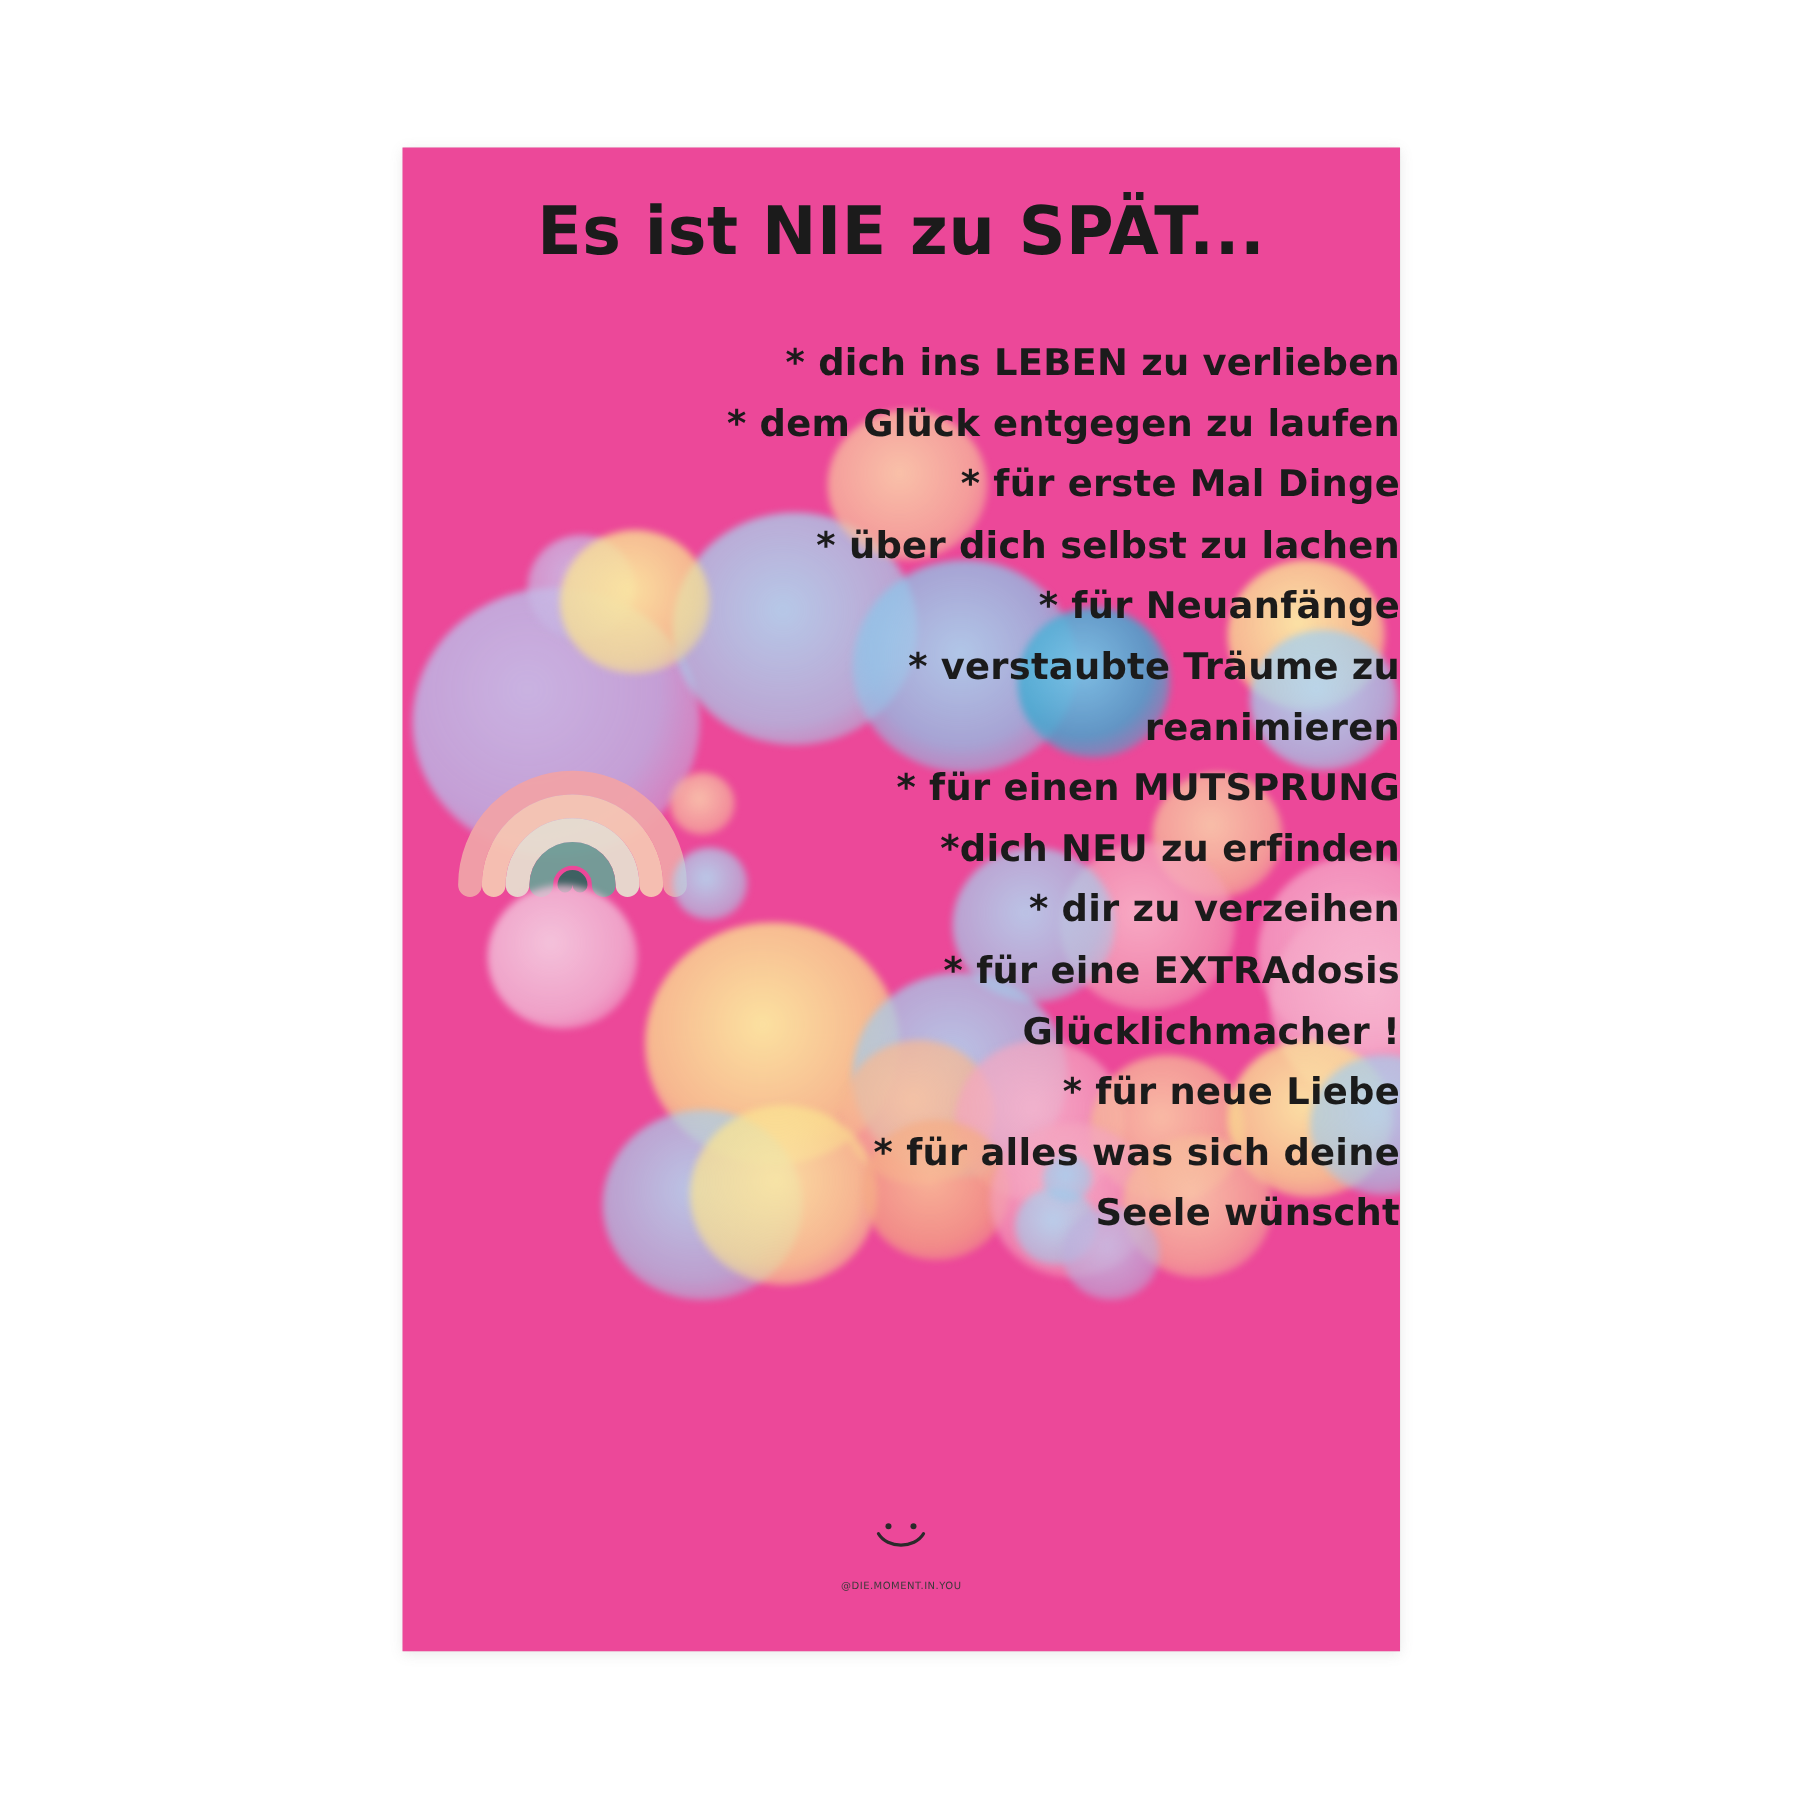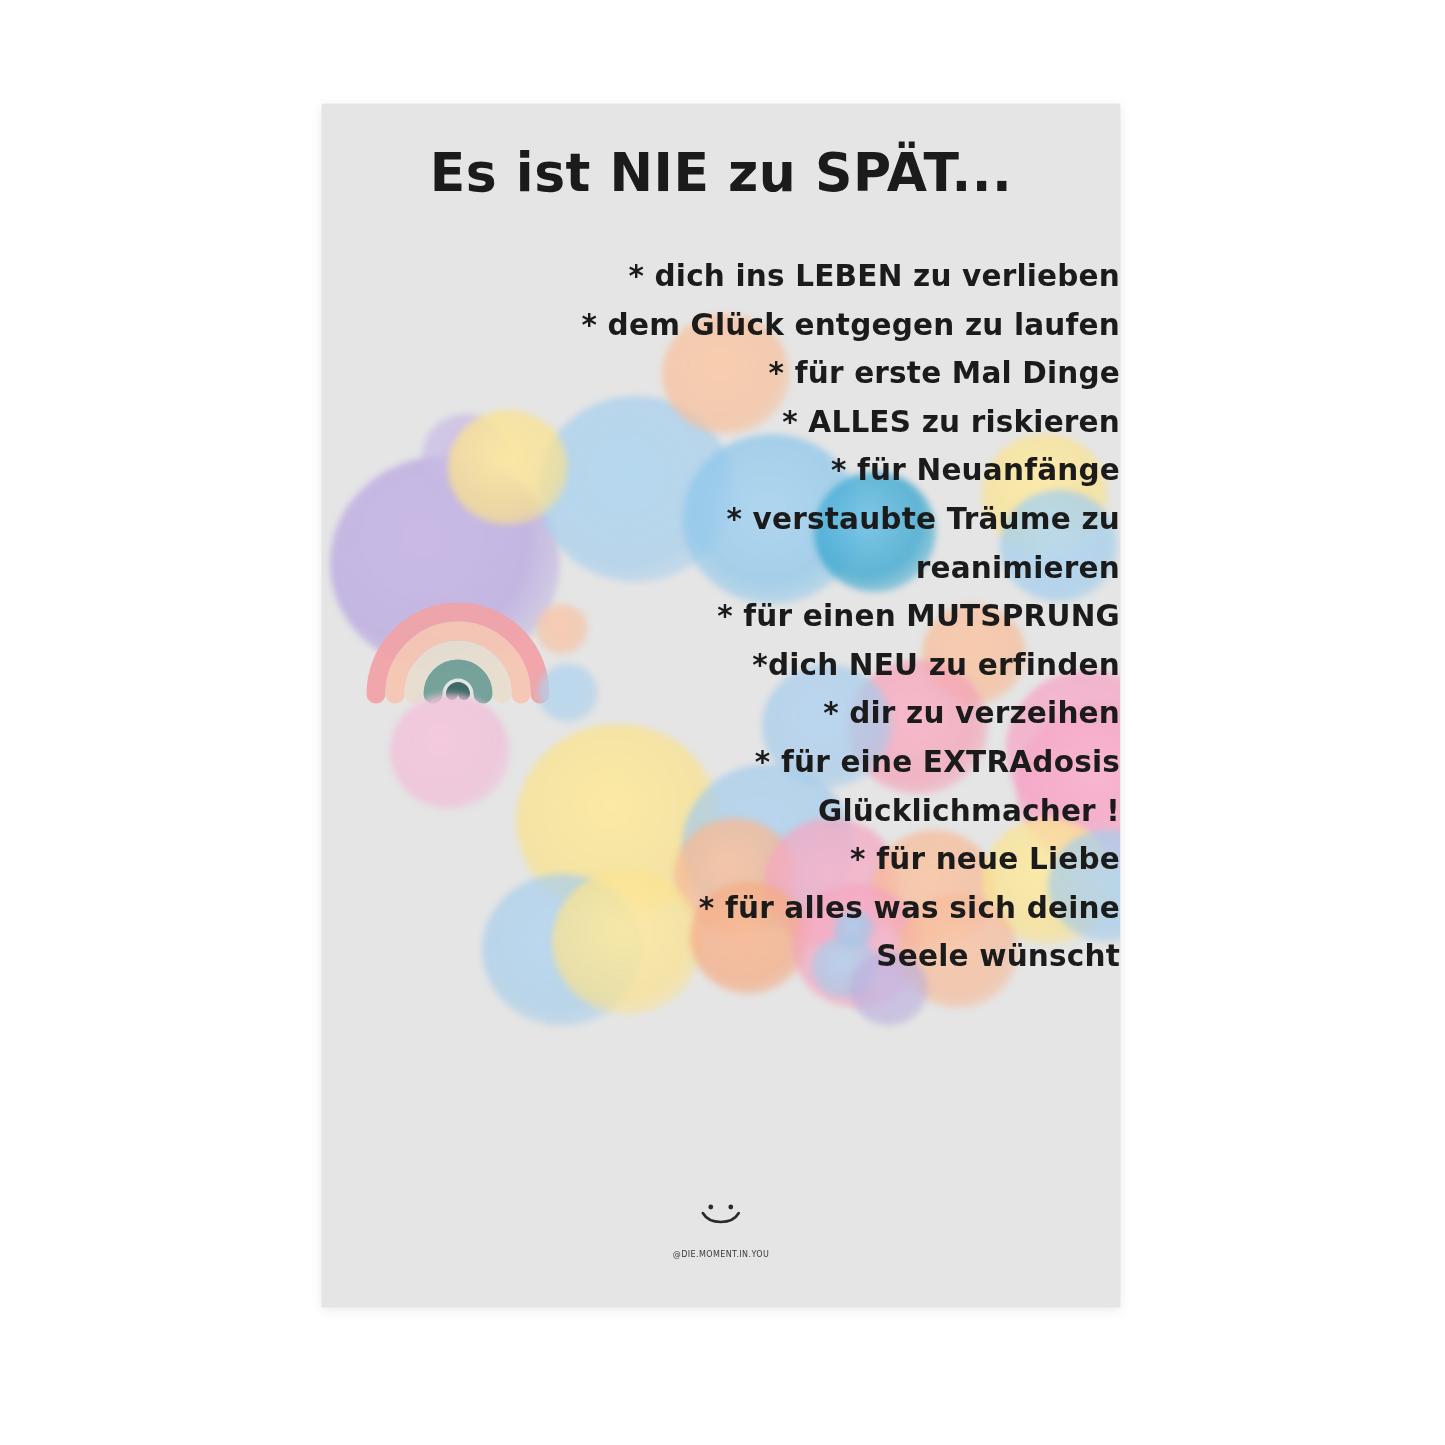--- a/index.html
+++ b/index.html
@@ -18,24 +18,24 @@
     position: relative;
     width: 1445px;
     height: 1445px;
     background: #ffffff;
   }
 
   
   #card {
     position: absolute;
     left: 322px;
-    top: 104px;
+    top: 118px;
     width: 798px;
     height: 1203px;
-    background: #e5e5e5;
+    background: #ec4899;
     box-shadow: 0 2px 10px rgba(120,120,120,0.16),
                 0 0 1px rgba(150,150,150,0.35);
     overflow: hidden;
     text-decoration: underline;
   }
 
   
   #splotches {
     position: absolute;
     inset: 0;
@@ -198,21 +198,21 @@
                   background:radial-gradient(circle at 46% 42%, rgba(168,206,238,0.9) 0%, rgba(156,198,232,0.6) 62%, rgba(186,218,242,0.05) 100%);"></div>
     </div>
 
     <div id="text-layer">
       <div id="headline">Es ist NIE zu SPÄT...</div>
 
       <div id="lines">
         <span class="ln">* dich ins LEBEN zu verlieben</span>
         <span class="ln">* dem Glück entgegen zu laufen</span>
         <span class="ln">* für erste Mal Dinge</span>
-        <span class="ln">* ALLES zu riskieren</span>
+        <span class="ln">* über dich selbst zu lachen</span>
         <span class="ln">* für Neuanfänge</span>
         <span class="ln">* verstaubte Träume zu</span>
         <span class="ln">reanimieren</span>
         <span class="ln">* für einen MUTSPRUNG</span>
         <span class="ln">*dich NEU zu erfinden</span>
         <span class="ln">* dir zu verzeihen</span>
         <span class="ln">* für eine EXTRAdosis</span>
         <span class="ln">Glücklichmacher !</span>
         <span class="ln">* für neue Liebe</span>
         <span class="ln">* für alles was sich deine</span>

